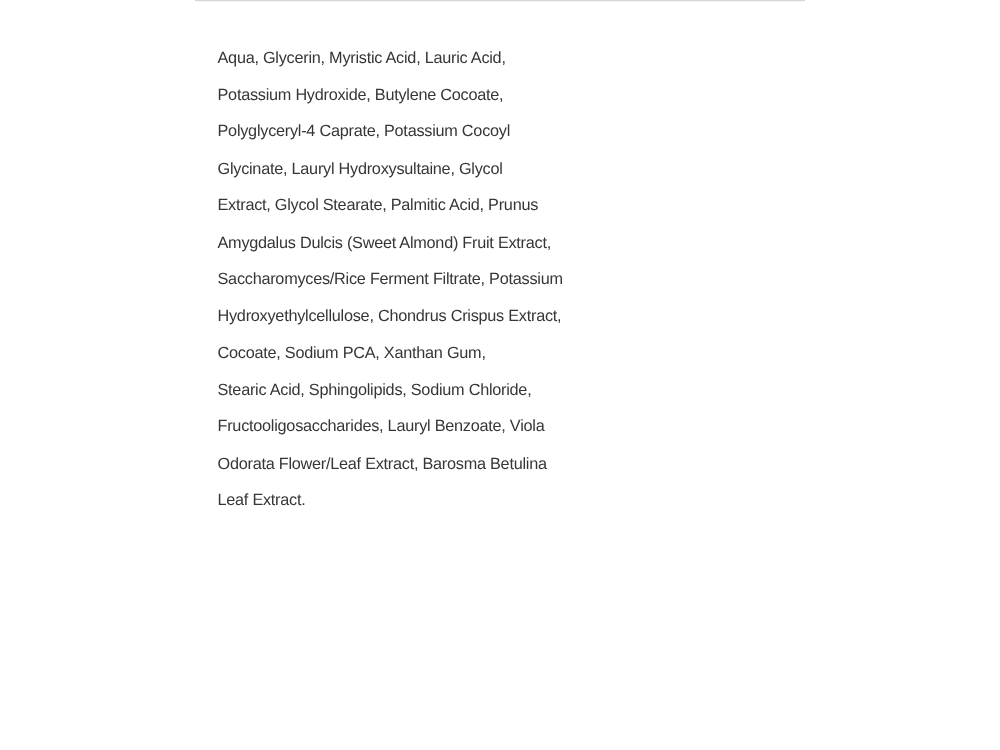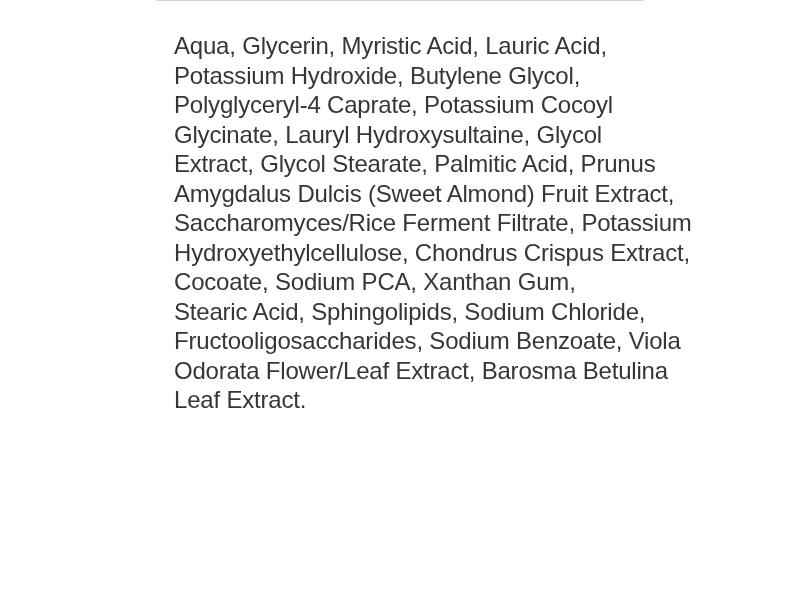--- a/index.html
+++ b/index.html
@@ -17,41 +17,41 @@
     width: 488px;
     margin: 0 auto;
     border-top: 1px solid #d6d6d6;
     padding-top: 30px;
     box-sizing: border-box;
   }
   .ingredients {
     width: 452px;
     margin: 0 auto;
     color: #363636;
-    font-size: 24px;
+    font-size: 13px;
     line-height: 29.5px;
     letter-spacing: -0.2px;
     font-weight: 400;
   }
   .ingredients .line {
     white-space: nowrap;
   }
 </style>
 </head>
 <body>
 
 <div class="section">
   <div class="ingredients">
     <div class="line">Aqua, Glycerin, Myristic Acid, Lauric Acid,</div>
-    <div class="line">Potassium Hydroxide, Butylene Glycol,</div>
+    <div class="line">Potassium Hydroxide, Butylene Cocoate,</div>
     <div class="line">Polyglyceryl-4 Caprate, Potassium Cocoyl</div>
     <div class="line">Glycinate, Lauryl Hydroxysultaine, Glycol</div>
     <div class="line">Extract, Glycol Stearate, Palmitic Acid, Prunus</div>
     <div class="line">Amygdalus Dulcis (Sweet Almond) Fruit Extract,</div>
     <div class="line">Saccharomyces/Rice Ferment Filtrate, Potassium</div>
     <div class="line">Hydroxyethylcellulose, Chondrus Crispus Extract,</div>
     <div class="line">Cocoate, Sodium PCA, Xanthan Gum,</div>
     <div class="line">Stearic Acid, Sphingolipids, Sodium Chloride,</div>
-    <div class="line">Fructooligosaccharides, Sodium Benzoate, Viola</div>
+    <div class="line">Fructooligosaccharides, Lauryl Benzoate, Viola</div>
     <div class="line">Odorata Flower/Leaf Extract, Barosma Betulina</div>
     <div class="line">Leaf Extract.</div>
   </div>
 </div>
 
 </body></html>

